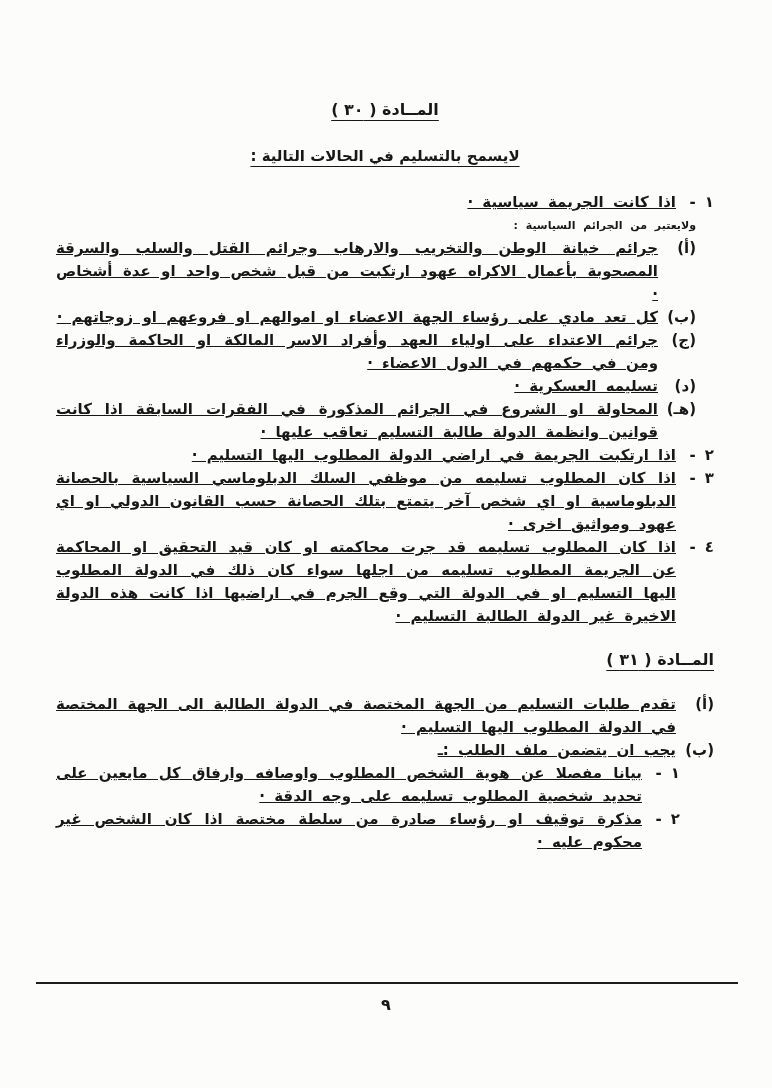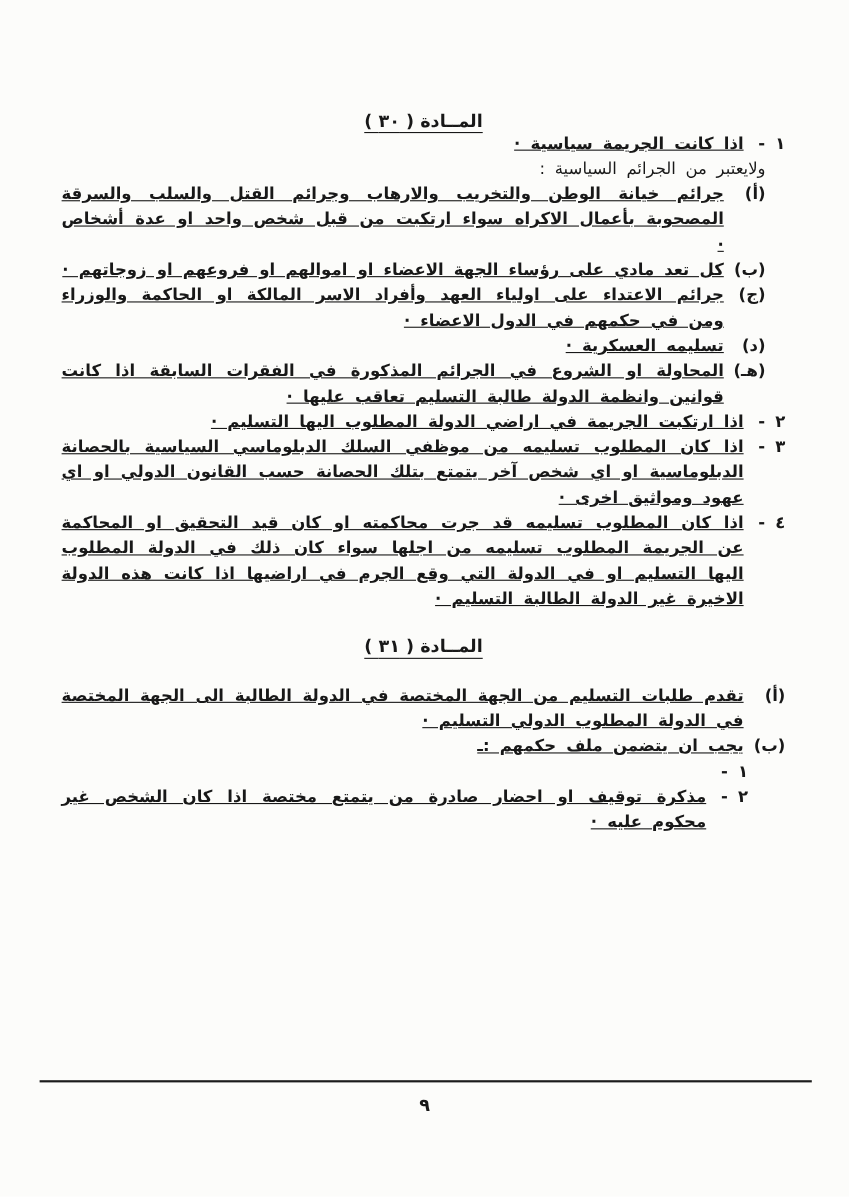--- a/index.html
+++ b/index.html
@@ -29,20 +29,21 @@
     text-align: center;
     font-size: 16px;
     font-weight: bold;
     text-decoration: underline;
     text-underline-offset: 5px;
     letter-spacing: 1px;
   }
   .article-title.t31 {
     margin-top: 22px;
     margin-bottom: 24px;
+    text-align: right;
   }
   .intro {
     margin: 28px 0 26px 0;
     text-align: center;
     font-size: 15px;
     font-weight: bold;
     text-decoration: underline;
     text-underline-offset: 5px;
   }
   .para {
@@ -61,22 +62,22 @@
   .para .ptext {
     flex: 1 1 auto;
     text-align: justify;
     text-decoration: underline;
   }
   .para.l1 {
     padding-right: 18px;
   }
   .para.note {
     padding-right: 18px;
-    font-size: 15px;
-    font-weight: normal;
+    font-size: 11px;
+    font-weight: bold;
     line-height: 23px;
     word-spacing: 4px;
   }
   .para.l2 {
     padding-right: 34px;
   }
   .footer-rule {
     position: absolute;
     top: 982px;
     left: 36px;
@@ -95,31 +96,32 @@
   }
 </style>
 </head>
 <body>
 
 <div class="sheet">
   <div class="content">
 
     <div class="article-title">المــادة ( ٣٠ )</div>
 
+    <div class="intro">لايسمح بالتسليم في الحالات التالية :</div>
 
     <div class="para l0">
       <span class="marker">١ -</span>
       <span class="ptext">اذا كانت الجريمة سياسية ·</span>
     </div>
 
     <div class="para note">ولايعتبر من الجرائم السياسية :</div>
 
     <div class="para l1">
       <span class="marker">(أ)</span>
-      <span class="ptext">جرائم خيانة الوطن والتخريب والارهاب وجرائم القتل والسلب والسرقة المصحوبة بأعمال الاكراه سواء ارتكبت من قبل شخص واحد او عدة أشخاص ·</span>
+      <span class="ptext">جرائم خيانة الوطن والتخريب والارهاب وجرائم القتل والسلب والسرقة المصحوبة بأعمال الاكراه عهود ارتكبت من قبل شخص واحد او عدة أشخاص ·</span>
     </div>
 
     <div class="para l1">
       <span class="marker">(ب)</span>
       <span class="ptext">كل تعد مادي على رؤساء الجهة الاعضاء او اموالهم او فروعهم او زوجاتهم ·</span>
     </div>
 
     <div class="para l1">
       <span class="marker">(ج)</span>
       <span class="ptext">جرائم الاعتداء على اولياء العهد وأفراد الاسر المالكة او الحاكمة والوزراء ومن في حكمهم في الدول الاعضاء ·</span>
@@ -147,34 +149,35 @@
 
     <div class="para l0">
       <span class="marker">٤ -</span>
       <span class="ptext">اذا كان المطلوب تسليمه قد جرت محاكمته او كان قيد التحقيق او المحاكمة عن الجريمة المطلوب تسليمه من اجلها سواء كان ذلك في الدولة المطلوب اليها التسليم او في الدولة التي وقع الجرم في اراضيها اذا كانت هذه الدولة الاخيرة غير الدولة الطالبة التسليم ·</span>
     </div>
 
     <div class="article-title t31">المــادة ( ٣١ )</div>
 
     <div class="para l0">
       <span class="marker">(أ)</span>
-      <span class="ptext">تقدم طلبات التسليم من الجهة المختصة في الدولة الطالبة الى الجهة المختصة في الدولة المطلوب الدولي التسليم ·</span>
+      <span class="ptext">تقدم طلبات التسليم من الجهة المختصة في الدولة الطالبة الى الجهة المختصة في الدولة المطلوب اليها التسليم ·</span>
     </div>
 
     <div class="para l0">
       <span class="marker">(ب)</span>
-      <span class="ptext">يجب ان يتضمن ملف حكمهم :ـ</span>
+      <span class="ptext">يجب ان يتضمن ملف الطلب :ـ</span>
     </div>
 
     <div class="para l2">
       <span class="marker">١ -</span>
+      <span class="ptext">بيانا مفصلا عن هوية الشخص المطلوب واوصافه وارفاق كل مايعين على تحديد شخصية المطلوب تسليمه على وجه الدقة ·</span>
     </div>
 
     <div class="para l2">
       <span class="marker">٢ -</span>
-      <span class="ptext">مذكرة توقيف او احضار صادرة من يتمتع مختصة اذا كان الشخص غير محكوم عليه ·</span>
+      <span class="ptext">مذكرة توقيف او رؤساء صادرة من سلطة مختصة اذا كان الشخص غير محكوم عليه ·</span>
     </div>
 
   </div>
 
   <div class="footer-rule"></div>
   <div class="page-number">٩</div>
 </div>
 
 </body></html>

